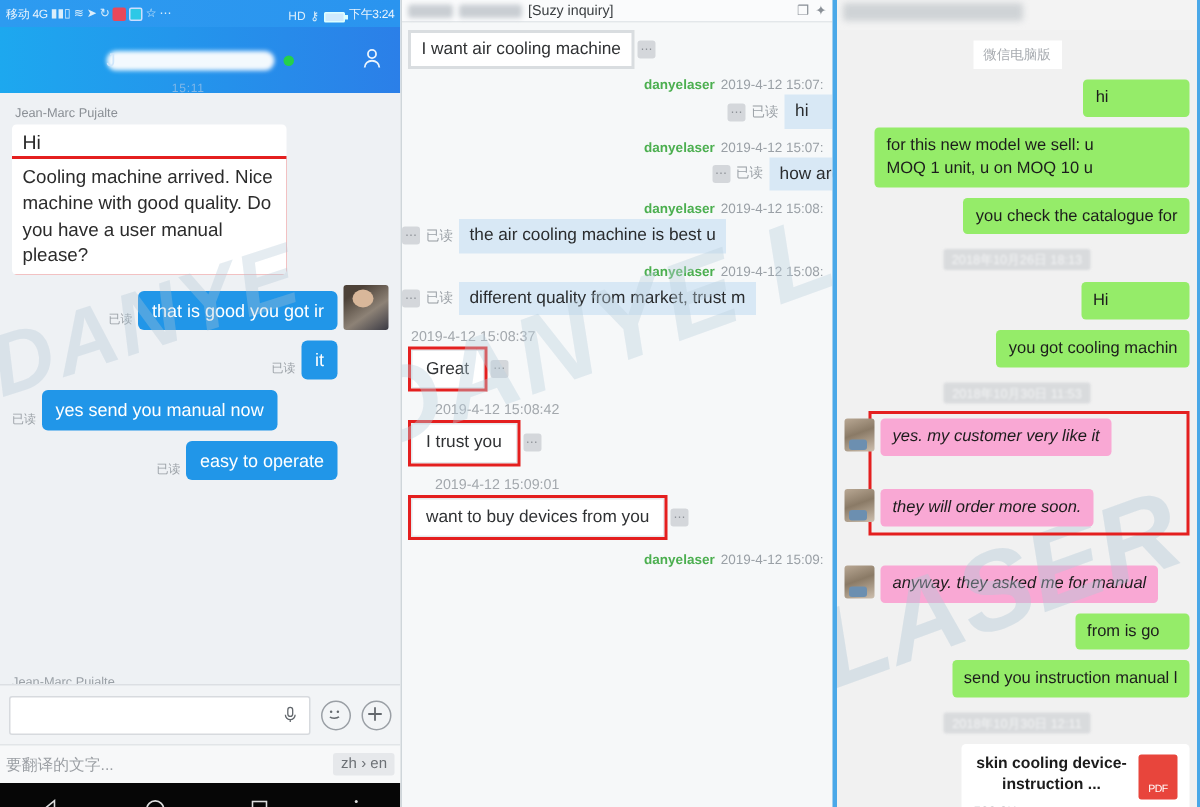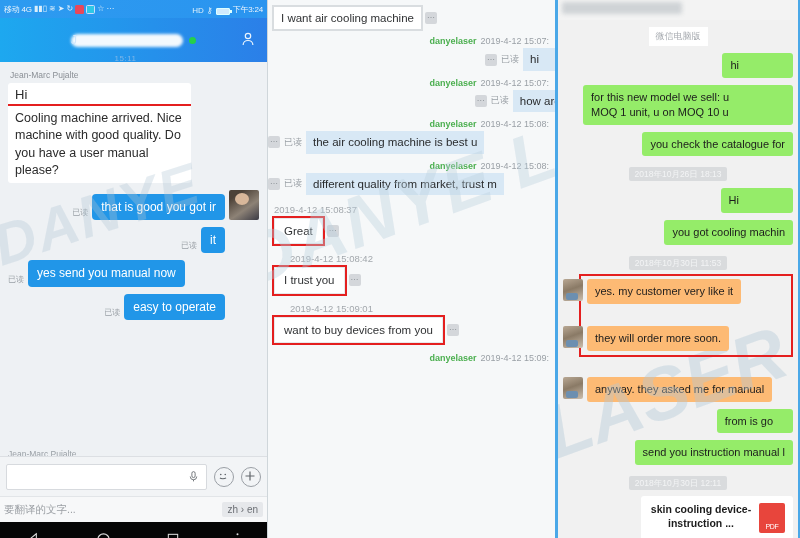--- a/index.html
+++ b/index.html
@@ -163,22 +163,22 @@
   }
   .p3-in { display: flex; align-items: flex-start; gap: 4px; margin-top: 22px; }
   .p3-av {
     width: 20px; height: 22px; flex: none; border-radius: 2px;
     background: linear-gradient(160deg,#b9a894 0%, #8a7a66 45%, #cdbfae 100%);
     position: relative; overflow: hidden;
   }
   .p3-av:after { content:""; position:absolute; left:3px; bottom:1px; width:12px; height:7px;
                  background:#6c8fb0; border-radius:2px; }
   .p3-b-in {
-    background: #fdba74; color: #1c1c1c; font-size: 11px; line-height: 1.35;
-    padding: 5px 8px; border-radius: 3px; max-width: 200px;
+    background: #f9a8d4; color: #1c1c1c; font-size: 11px; line-height: 1.35;
+    padding: 5px 8px; border-radius: 3px; max-width: 200px; font-style: italic;
   }
   .filecard {
     background: #fff; border-radius: 3px; width: 152px; padding: 7px 8px 0 8px;
     display: flex; flex-direction: column;
   }
   .fc-top { display: flex; justify-content: space-between; gap: 6px; }
   .fc-name { font-size: 10.5px; color: #1c1c1c; font-weight: bold; line-height: 1.3; text-align: center; }
   .fc-size { font-size: 9px; color: #a9adb1; margin-top: 5px; }
   .fc-pdf {
     width: 26px; height: 30px; background: #e8453c; border-radius: 2px; flex: none;
@@ -308,20 +308,29 @@
       <svg width="5" height="16" viewBox="0 0 6 24">
         <circle cx="3" cy="5" r="1.5" fill="#dcdcdc"></circle>
           <circle cx="3" cy="12" r="1.5" fill="#dcdcdc"></circle>
           <circle cx="3" cy="19" r="1.5" fill="#dcdcdc"></circle>
       </svg>
     </div>
   </div>
 
   <div id="panel2">
 
+    <div class="p2-title">
+      <span class="blur-chip" style="width:30px;"></span>
+      <span class="blur-chip" style="width:42px;"></span>
+      <span>[Suzy inquiry]</span>
+      <span class="p2-icons">
+        <span>❐</span>
+        <span>✦</span>
+      </span>
+    </div>
 
     <div class="p2-body">
       <div class="wm" style="left:-40px; top:130px; font-size:72px; transform:rotate(-20deg); color:rgba(186,208,222,.38);">DANYE LASER</div>
 
       <div class="p2-row-l" style="margin-top:2px;">
         <span class="p2-b-in redbox" style="border-color:#fff;outline-color:#d9dde0;">I want air cooling machine</span>
         <span class="dots">⋯</span>
       </div>
 
       <div class="p2-meta">

